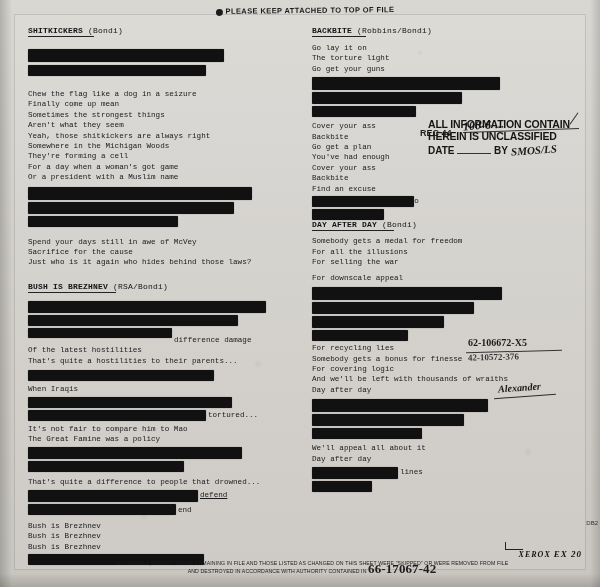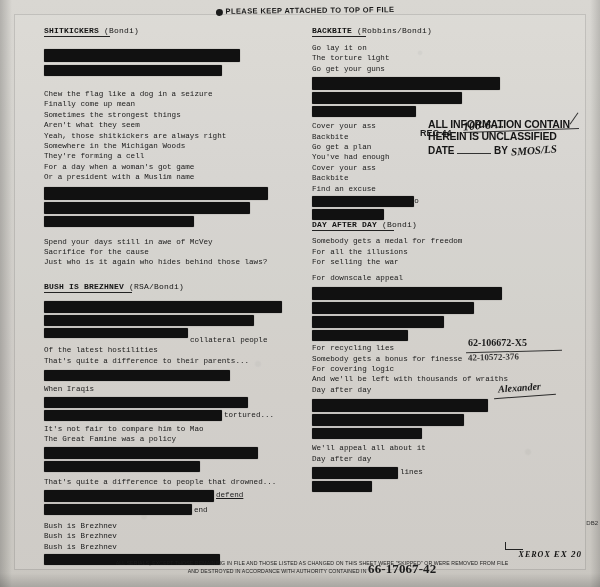--- a/index.html
+++ b/index.html
@@ -122,21 +122,21 @@
 </head>
 <body>
 
 <div id="page">
   <div class="sheet"></div>
 
   <div class="header-arc">
     <span class="dot"></span><span>PLEASE KEEP ATTACHED TO TOP OF FILE</span>
   </div>
 
-  <div class="col" style="left:28px;top:26px;width:270px;margin-left:16px;">
+  <div class="col" style="left:28px;top:26px;width:270px;">
 
     <div class="heading">
       <span>SHITKICKERS</span>
       <span style="font-weight:normal;">(Bondi)</span>
       <span class="rule" style="width:66px;"></span>
     </div>
 
     <div style="height:12px;"></div>
     <div style="position:relative;height:30px;">
       <div class="redact" style="left:0;top:0;width:196px;height:13px;"></div>
@@ -171,23 +171,23 @@
       <span style="font-weight:normal;">(RSA/Bondi)</span>
       <span class="rule" style="width:88px;"></span>
     </div>
 
     <div style="position:relative;height:36px;margin-top:8px;">
       <div class="redact" style="left:0;top:0;width:238px;height:12px;"></div>
       <div class="redact" style="left:0;top:14px;width:210px;height:11px;"></div>
       <div class="redact" style="left:0;top:27px;width:144px;height:10px;"></div>
     </div>
 
-    <div class="line" style="margin-left:146px;margin-top:-2px;">collateral people</div>
+    <div class="line" style="margin-left:146px;margin-top:-2px;">difference damage</div>
     <div class="line">Of the latest hostilities</div>
-    <div class="line">That's quite a difference to their parents...</div>
+    <div class="line">That's quite a hostilities to their parents...</div>
 
     <div style="position:relative;height:14px;margin-top:2px;">
       <div class="redact" style="left:0;top:2px;width:186px;height:11px;"></div>
     </div>
 
     <div class="line" style="margin-top:2px;">When Iraqis</div>
 
     <div style="position:relative;height:26px;margin-top:2px;">
       <div class="redact" style="left:0;top:0;width:204px;height:11px;"></div>
       <div class="redact" style="left:0;top:13px;width:178px;height:11px;"></div>

